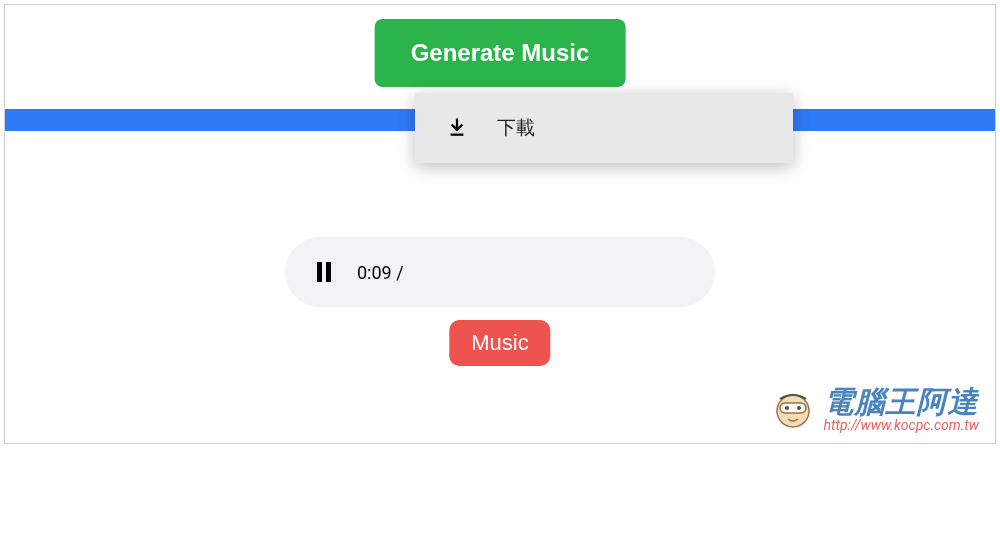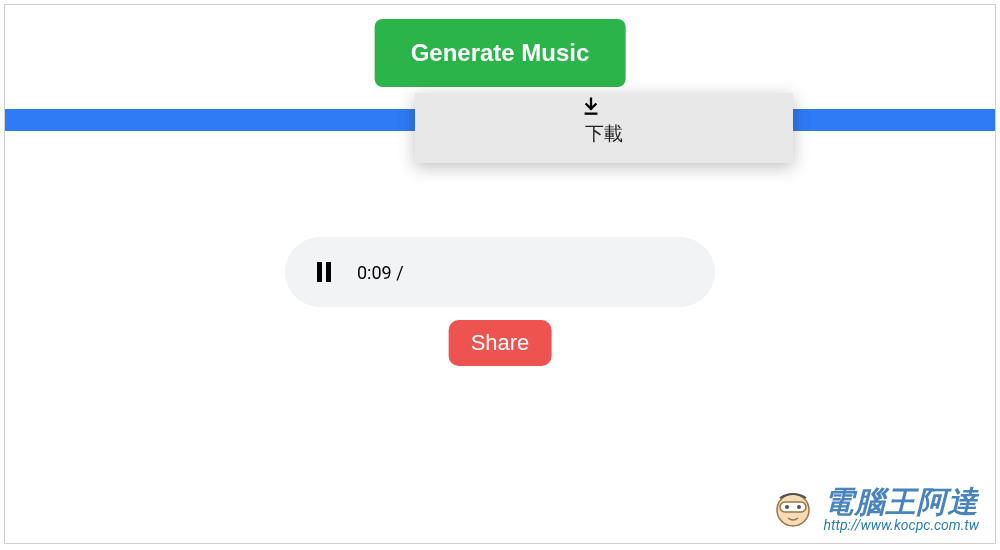--- a/index.html
+++ b/index.html
@@ -7,21 +7,21 @@
       font-family: -apple-system, BlinkMacSystemFont, "Segoe UI", Roboto, Arial, sans-serif;
       background: #fff;
       width: 1000px;
       height: 550px;
       position: relative;
       overflow: hidden;
     }
     .container {
       border: 1px solid #d0d0d0;
       margin: 4px;
-      height: 540px;
+      height: 440px;
       position: relative;
       background: #fff;
     }
     .generate-btn {
       position: absolute;
       top: 14px;
       left: 50%;
       transform: translateX(-50%);
       background: #2bb44a;
       color: #fff;
@@ -102,36 +102,35 @@
       display: flex;
       align-items: center;
       height: 70px;
       padding: 0 28px;
       cursor: pointer;
       font-size: 19px;
       color: #202124;
     }
     .menu-item.hover {
       background: #e8e8e8;
-      flex-direction: column;
     }
     .menu-icon {
       width: 28px;
       height: 28px;
       margin-right: 26px;
       display: flex;
       align-items: center;
       justify-content: center;
     }
     .watermark {
       position: absolute;
       bottom: 10px;
       right: 16px;
       display: flex;
-      align-items: center;
+      align-items: flex-end;
       gap: 8px;
       opacity: 0.85;
     }
     .wm-face {
       width: 46px;
       height: 46px;
       display: flex;
       align-items: center;
       justify-content: center;
     }
@@ -142,21 +141,21 @@
     }
     .wm-title {
       font-size: 30px;
       font-weight: 700;
       color: #2a6fb5;
       font-style: italic;
       letter-spacing: 1px;
     }
     .wm-url {
       font-size: 14px;
-      color: #0369a1;
+      color: #ef4444;
       font-style: italic;
     }
   </style>
 </head>
 <body>
 
 <div class="container">
 
   <button class="generate-btn">Generate Music</button>
 
@@ -168,21 +167,21 @@
         <span></span>
           <span></span>
       </div>
     </div>
     <div class="time-text">
       <span>0:09</span>
       <span>/</span>
     </div>
   </div>
 
-  <button class="share-btn">Share</button>
+  <button class="share-btn">Music</button>
 
   <div class="context-menu">
     <div class="menu-item hover">
       <div class="menu-icon">
         <svg width="22" height="22" viewBox="0 0 24 24" fill="#000">
           <path d="M12 3 L12 14 M12 14 L7 9 M12 14 L17 9" stroke="#000" stroke-width="2.5" fill="none" stroke-linecap="square"></path>
           <rect x="5" y="18" width="14" height="2.5" fill="#000"></rect>
         </svg>
       </div>
       <span>下載</span>

